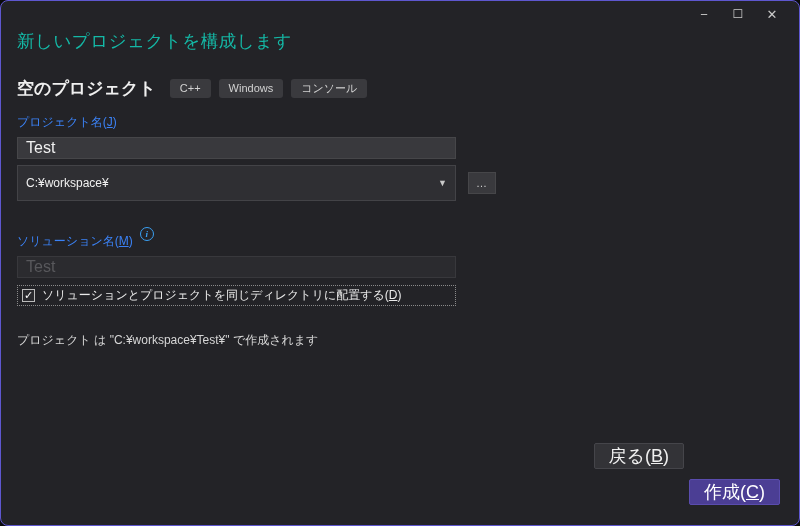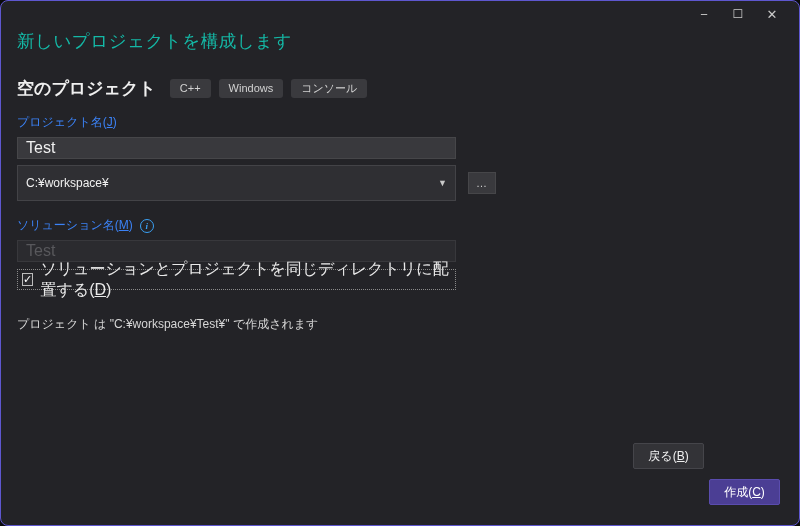--- a/index.html
+++ b/index.html
@@ -52,26 +52,26 @@
   .text-input.disabled { background:#2b2b2f; border-color:#38383c; color:#58585c; }
   .checkbox-row {
     width:439px; margin-top:7px; border:1px dotted #8a8a8a;
     display:flex; align-items:center; padding:2px 4px; height:21px;
   }
   .checkbox {
     width:13px; height:13px; border:1px solid #bcbcbc; background:#2a2a2e;
     display:flex; align-items:center; justify-content:center;
     color:#ffffff; font-size:11px; margin-right:7px; line-height:1;
   }
-  .chk-label { font-size:16px; color:#eaeaea; }
+  .chk-label { font-size:12px; color:#eaeaea; }
   .create-note { font-size:12px; color:#d6d6d6; margin-top:26px; }
   
   .footer { position:absolute; right:19px; bottom:20px; display:flex; gap:5px; }
   .btn {
-    min-width:71px; height:26px; font-size:12px; display:flex; align-items:center; justify-content:center;
+    min-width:71px; height:26px; font-size:18px; display:flex; align-items:center; justify-content:center;
     padding:0 14px; cursor:default; border-radius:2px;
   }
   .btn-secondary { background:#333337; border:1px solid #45454a; color:#f0f0f0; }
   .btn-primary { background:var(--accent,#4b3e94); border:1px solid var(--accent-border,#5a4cae); color:#ffffff;margin-top:36px; }
 </style>
 </head>
 <body>
 
 <div class="window">
 
@@ -99,21 +99,21 @@
 
     <div class="combo-row">
       <div class="combo">
         <span>C:¥workspace¥</span>
         <span class="caret">▼</span>
       </div>
       <div class="browse-btn">…</div>
     </div>
 
     <div class="sol-label-row">
-      <span class="field-label" style="margin-top:0"><span>ソリューション名(</span><span class="ak">M</span><span>)</span></span>
+      <span class="field-label" style="margin-top:16px"><span>ソリューション名(</span><span class="ak">M</span><span>)</span></span>
       <span class="info-icon">i</span>
     </div>
     <div class="text-input disabled">Test</div>
 
     <div class="checkbox-row">
       <span class="checkbox">✓</span>
       <span class="chk-label"><span>ソリューションとプロジェクトを同じディレクトリに配置する(</span><span class="ak">D</span><span>)</span></span>
     </div>
 
     <div class="create-note">プロジェクト は "C:¥workspace¥Test¥" で作成されます</div>

